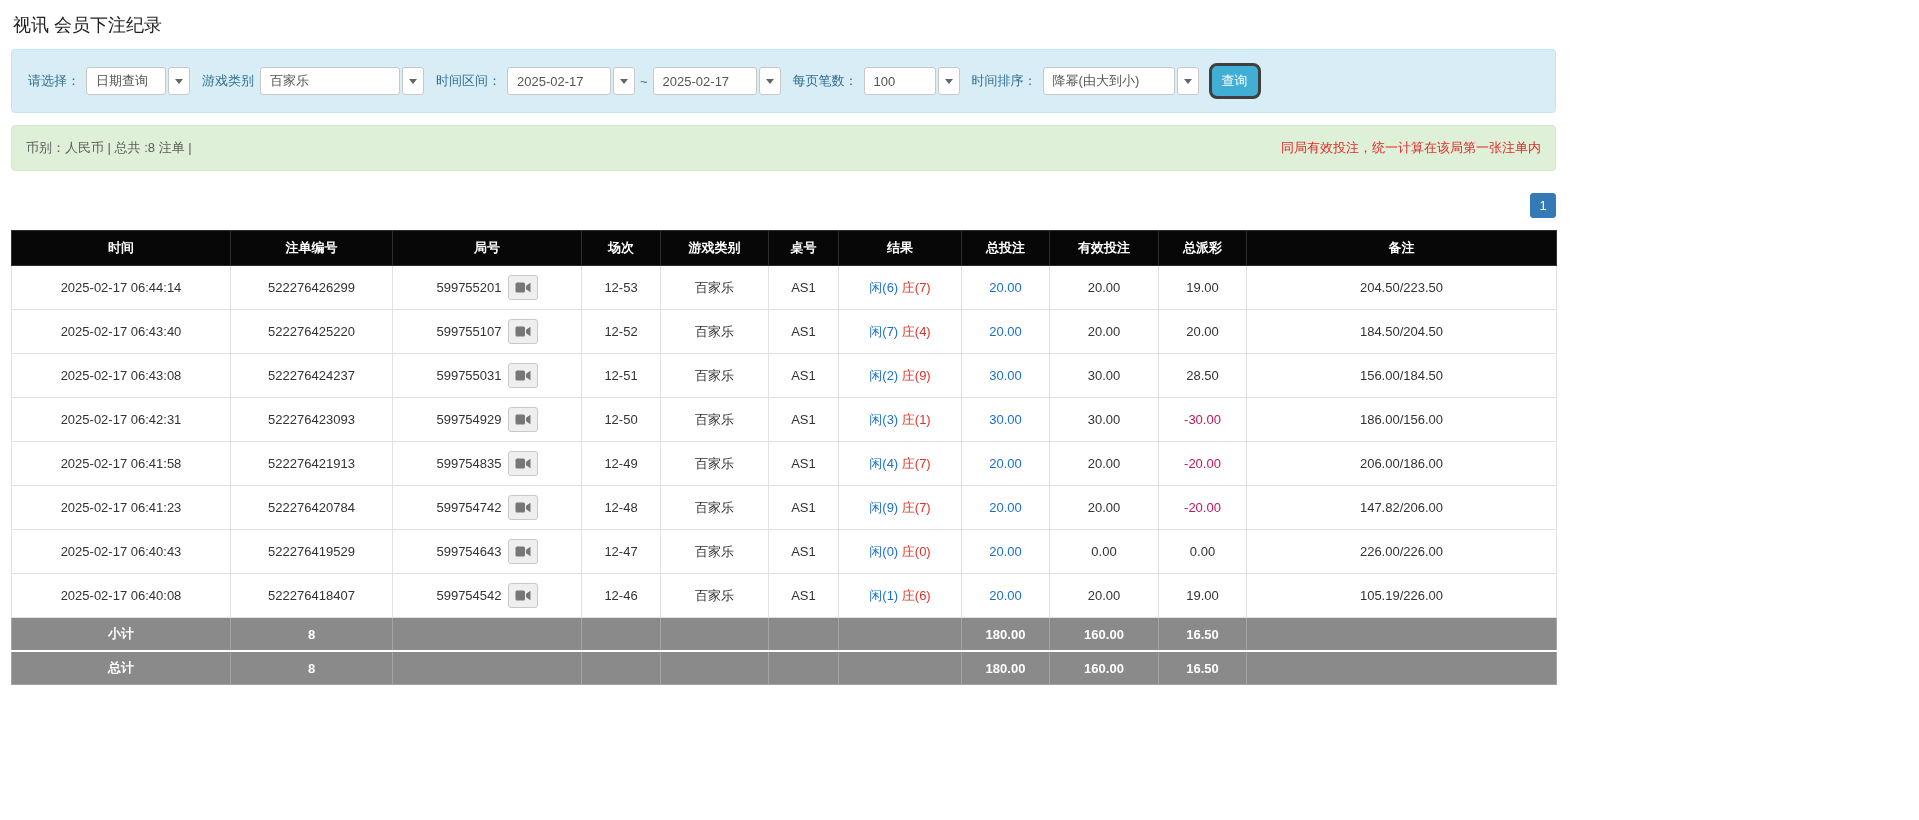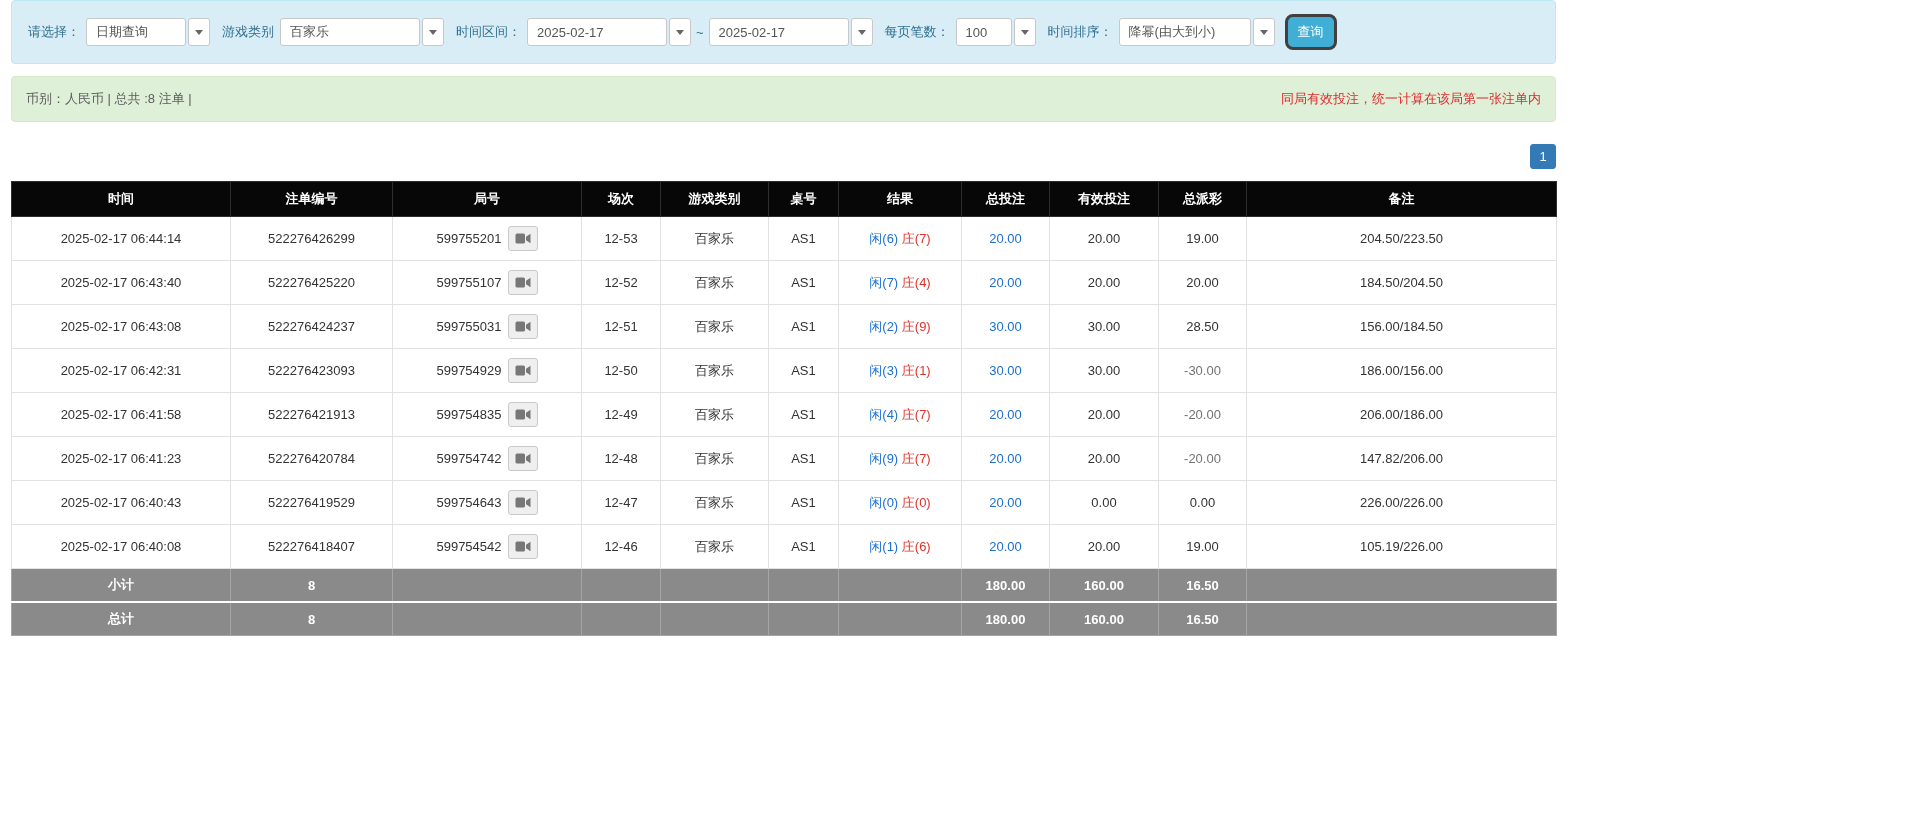--- a/index.html
+++ b/index.html
@@ -10,24 +10,24 @@
 
   
   .filter-bar { background: #d9edf7; border: 1px solid #bce8f1; border-radius: 4px; padding: 13px 12px; display: flex; align-items: center; margin-bottom: 12px; }
   .f-label { color: #31708f; white-space: nowrap; margin: 0 6px 0 12px; }
   .f-label.first { margin-left: 4px; }
   .combo { display: inline-flex; align-items: stretch; gap: 2px; }
   .combo-value { background: #fff; border: 1px solid #c8c8c8; border-radius: 3px; height: 28px; display: inline-flex; align-items: center; padding: 0 9px; color: #555; white-space: nowrap; overflow: hidden; }
   .combo-caret { width: 22px; background: #fff; border: 1px solid #c8c8c8; border-radius: 3px; display: inline-flex; align-items: center; justify-content: center; cursor: pointer; }
   .caret { width: 0; height: 0; border-left: 4px solid transparent; border-right: 4px solid transparent; border-top: 5px solid #666; display: inline-block; }
   .tilde { color: #31708f; margin: 0 5px; }
-  .w-qtype { width: 100px; }
+  .w-qtype { width: 80px; }
   .w-game { width: 140px; }
-  .w-date { width: 140px; }
-  .w-size { width: 56px; }
+  .w-date { width: 104px; }
+  .w-size { width: 72px; }
   .w-sort { width: 132px; }
   .search-btn { margin-left: 10px; background: #41aed6; border: 3px solid #404040; color: #fff; font-size: 13px; padding: 6px 10px; border-radius: 8px; cursor: pointer; font-family: inherit; white-space: nowrap; }
 
   
   .info-bar { background: #dff0d8; border: 1px solid #d6e9c6; border-radius: 4px; padding: 13px 14px; display: flex; justify-content: space-between; align-items: center; }
   .info-left { color: #5c5c5c; }
   .info-right { color: #e02a2a; }
 
   
   .pagination { display: flex; justify-content: flex-end; margin: 22px 0 12px; }
@@ -36,29 +36,30 @@
   
   table { width: 100%; border-collapse: collapse; table-layout: fixed; }
   thead th { background: #070707; color: #fff; font-weight: 700; font-size: 13px; padding: 8px 4px; border: 1px solid #2e2e2e; text-align: center; }
   tbody td { background: #fff; border: 1px solid #e2e2e2; text-align: center; font-size: 13px; color: #333; height: 44px; padding: 4px; overflow: hidden; }
   .round-wrap { display: inline-flex; align-items: center; gap: 6px; }
   .video-btn { background: #efefef; border: 1px solid #c9c9c9; border-radius: 3px; width: 30px; height: 25px; display: inline-flex; align-items: center; justify-content: center; cursor: pointer; }
   .video-btn .icon { display: inline-flex; align-items: center; }
   .res-player { color: #1b6fd0; }
   .res-banker { color: #d9342b; }
   .bet-link { color: #1b6fd0; text-decoration: none; cursor: pointer; }
-  .neg { color: #737373; }
+  .neg { color: #be185d; }
   tfoot td { background: #8a8a8a; color: #fff; font-weight: 700; text-align: center; font-size: 13px; padding: 7px 4px; border: 1px solid #a5a5a5; height: 30px; }
   tfoot tr.total-row td { border-top: 2px solid #fff; }
 </style>
 </head>
 <body>
 
 <div class="page">
 
+  <h1 class="page-title">视讯 会员下注纪录</h1>
 
   <div class="filter-bar">
     <span class="f-label first">请选择：</span>
     <div class="combo">
       <span class="combo-value w-qtype">日期查询</span>
       <span class="combo-caret">
           <span class="caret"></span>
         </span>
     </div>
 

